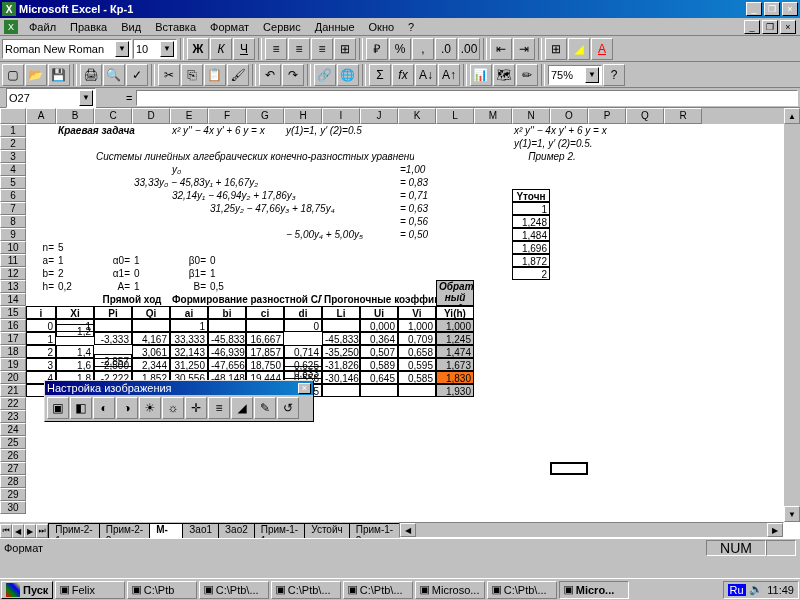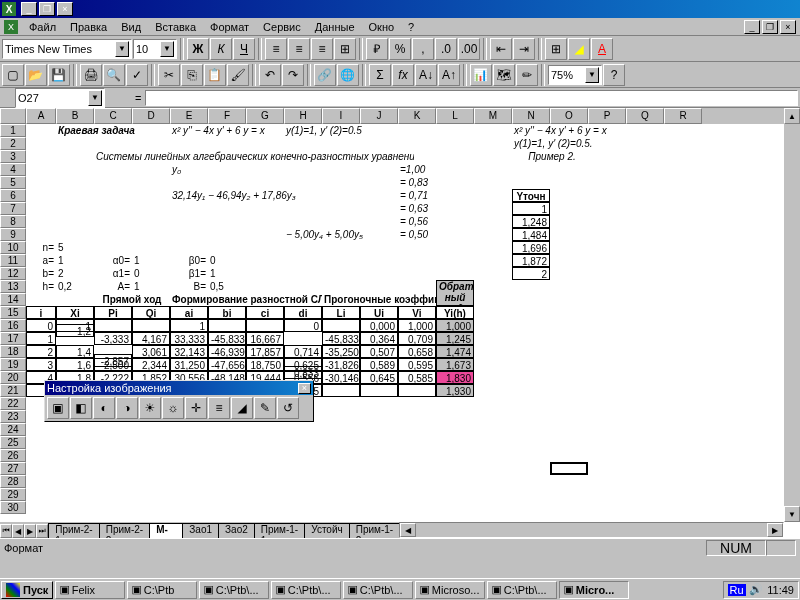--- a/index.html
+++ b/index.html
@@ -44,20 +44,21 @@
 .floatwin{position:absolute;background:#c0c0c0;border:1px solid;border-color:#dfdfdf #000 #000 #dfdfdf}
 .floatwin .ftitle{height:14px;background:linear-gradient(to right,#000080,#1084d0);color:#fff;display:flex;align-items:center;padding:0 2px;font-size:10px}
 .grid-border{border:1px solid #000}
 .selcell{border:2px solid #000;background:#fff}
 </style>
 </head>
 <body>
 
 <div class="titlebar">
   <div class="icon">X</div>
+  <div class="title">Microsoft Excel - Кр-1</div>
   <div class="winbtn">_</div>
   <div class="winbtn">❐</div>
   <div class="winbtn">×</div>
 </div>
 
 <div class="menubar">
   <div style="width:14px;height:14px;background:#2e7d32;margin-right:4px;color:#fff;text-align:center;font-size:9px;line-height:14px">X</div>
   <span>Файл</span>
   <span>Правка</span>
   <span>Вид</span>
@@ -68,21 +69,21 @@
   <span>Окно</span>
   <span>?</span>
   <div style="flex:1"></div>
   <div class="winbtn">_</div>
   <div class="winbtn">❐</div>
   <div class="winbtn">×</div>
 </div>
 
 <div class="toolbar">
   <div class="combo" style="width:130px">
-      <span>Times New Times</span>
+      <span>Roman New Roman</span>
       <div style="flex:1"></div>
       <div class="dd">▼</div>
     </div>
   <div class="combo" style="width:44px">
       <span>10</span>
       <div style="flex:1"></div>
       <div class="dd">▼</div>
     </div>
   <div class="tsep"></div>
   <div class="tbtn bold">Ж</div>
@@ -139,21 +140,21 @@
   <div class="tsep"></div>
   <div class="combo" style="width:54px">
       <span>75%</span>
       <div style="flex:1"></div>
       <div class="dd">▼</div>
     </div>
   <div class="tbtn">?</div>
 </div>
 
 <div class="namebox">
-  <div class="combo" style="width:90px;margin-left:13px">
+  <div class="combo" style="width:90px;margin-left:4px">
       <span>O27</span>
       <div style="flex:1"></div>
       <div class="dd">▼</div>
     </div>
   <div style="width:30px"></div>
   <span>=</span>
   <div style="flex:1;background:#fff;height:16px;border:1px solid;border-color:#808080 #fff #fff #808080;margin-left:4px"></div>
 </div>
 
 <div class="sheet">
@@ -212,21 +213,23 @@
     </div>
   <div class="cells" id="cells">
       <div class="cell bold ital" style="left: 30px; top: 0px; width: 120px; height: 13px;">Краевая задача</div>
       <div class="cell ital" style="left: 144px; top: 0px; width: 140px; height: 13px;">x² y'' − 4x y' + 6 y = x</div>
       <div class="cell ital" style="left: 258px; top: 0px; width: 120px; height: 13px;">y(1)=1,   y' (2)=0.5</div>
       <div class="cell ital" style="left: 486px; top: 0px; width: 120px; height: 13px;">x² y'' − 4x y' + 6 y = x</div>
       <div class="cell ital" style="left: 486px; top: 13px; width: 110px; height: 13px;">y(1)=1, y' (2)=0.5.</div>
       <div class="cell ital ctr" style="left: 486px; top: 26px; width: 80px; height: 13px;">Пример 2.</div>
       <div class="cell ital" style="left: 68px; top: 26px; width: 320px; height: 13px;">Системы линейных алгебраических конечно-разностных уравнений</div>
       <div class="cell ital" style="left: 144px; top: 39px; width: 30px; height: 13px;">y₀</div>
+      <div class="cell ital" style="left: 106px; top: 52px; width: 180px; height: 13px;">33,33y₀ − 45,83y₁ + 16,67y₂</div>
       <div class="cell ital" style="left: 144px; top: 65px; width: 180px; height: 13px;">32,14y₁ − 46,94y₂ + 17,86y₃</div>
+      <div class="cell ital" style="left: 182px; top: 78px; width: 180px; height: 13px;">31,25y₂ − 47,66y₃ + 18,75y₄</div>
       <div class="cell ital" style="left: 258px; top: 104px; width: 140px; height: 13px;">− 5,00y₄ + 5,00y₅</div>
       <div class="cell ital" style="left: 372px; top: 39px; width: 50px; height: 13px;">=1,00</div>
       <div class="cell ital" style="left: 372px; top: 52px; width: 50px; height: 13px;">= 0,83</div>
       <div class="cell ital" style="left: 372px; top: 65px; width: 50px; height: 13px;">= 0,71</div>
       <div class="cell ital" style="left: 372px; top: 78px; width: 50px; height: 13px;">= 0,63</div>
       <div class="cell ital" style="left: 372px; top: 91px; width: 50px; height: 13px;">= 0,56</div>
       <div class="cell ital" style="left: 372px; top: 104px; width: 50px; height: 13px;">= 0,50</div>
       <div class="cell bold ctr grid-border" style="left: 486px; top: 65px; width: 38px; height: 13px;">Yточн</div>
       <div class="cell rt grid-border" style="left: 486px; top: 78px; width: 38px; height: 13px;">1</div>
       <div class="cell rt grid-border" style="left: 486px; top: 91px; width: 38px; height: 13px;">1,248</div>
@@ -322,21 +325,21 @@
       <div class="cell rt" style="left: 30px; top: 247px; width: 38px; height: 13px; border: 1px solid rgb(0, 0, 0);">1,8</div>
       <div class="cell rt" style="left: 68px; top: 247px; width: 38px; height: 13px; border: 1px solid rgb(0, 0, 0);">-2,222</div>
       <div class="cell rt" style="left: 106px; top: 247px; width: 38px; height: 13px; border: 1px solid rgb(0, 0, 0); text-decoration: underline;">1,852</div>
       <div class="cell rt" style="left: 144px; top: 247px; width: 38px; height: 13px; border: 1px solid rgb(0, 0, 0);">30,556</div>
       <div class="cell rt" style="left: 182px; top: 247px; width: 38px; height: 13px; border: 1px solid rgb(0, 0, 0);">-48,148</div>
       <div class="cell rt" style="left: 220px; top: 247px; width: 38px; height: 13px; border: 1px solid rgb(0, 0, 0);">19,444</div>
       <div class="cell rt" style="left: 258px; top: 247px; width: 38px; height: 13px; border: 1px solid rgb(0, 0, 0);">0,556</div>
       <div class="cell rt" style="left: 296px; top: 247px; width: 38px; height: 13px; border: 1px solid rgb(0, 0, 0);">-30,146</div>
       <div class="cell rt" style="left: 334px; top: 247px; width: 38px; height: 13px; border: 1px solid rgb(0, 0, 0);">0,645</div>
       <div class="cell rt" style="left: 372px; top: 247px; width: 38px; height: 13px; border: 1px solid rgb(0, 0, 0);">0,585</div>
-      <div class="cell rt" style="left: 410px; top: 247px; width: 38px; height: 13px; border: 1px solid rgb(0, 0, 0); background: #ec4899;">1,830</div>
+      <div class="cell rt" style="left: 410px; top: 247px; width: 38px; height: 13px; border: 1px solid rgb(0, 0, 0); background: #f97316;">1,830</div>
       <div class="cell rt" style="left: 0px; top: 260px; width: 30px; height: 13px; border: 1px solid rgb(0, 0, 0);">5</div>
       <div class="cell rt" style="left: 30px; top: 260px; width: 38px; height: 13px; border: 1px solid rgb(0, 0, 0);">2</div>
       <div class="cell rt" style="left: 68px; top: 260px; width: 38px; height: 13px; border: 1px solid rgb(0, 0, 0);"></div>
       <div class="cell rt" style="left: 106px; top: 260px; width: 38px; height: 13px; border: 1px solid rgb(0, 0, 0);"></div>
       <div class="cell rt" style="left: 144px; top: 260px; width: 38px; height: 13px; border: 1px solid rgb(0, 0, 0);">-5</div>
       <div class="cell rt" style="left: 182px; top: 260px; width: 38px; height: 13px; border: 1px solid rgb(0, 0, 0);"></div>
       <div class="cell rt" style="left: 220px; top: 260px; width: 38px; height: 13px; border: 1px solid rgb(0, 0, 0);">5</div>
       <div class="cell rt" style="left: 258px; top: 260px; width: 38px; height: 13px; border: 1px solid rgb(0, 0, 0);">0,5</div>
       <div class="cell rt" style="left: 296px; top: 260px; width: 38px; height: 13px; border: 1px solid rgb(0, 0, 0);"></div>
       <div class="cell rt" style="left: 334px; top: 260px; width: 38px; height: 13px; border: 1px solid rgb(0, 0, 0);"></div>

